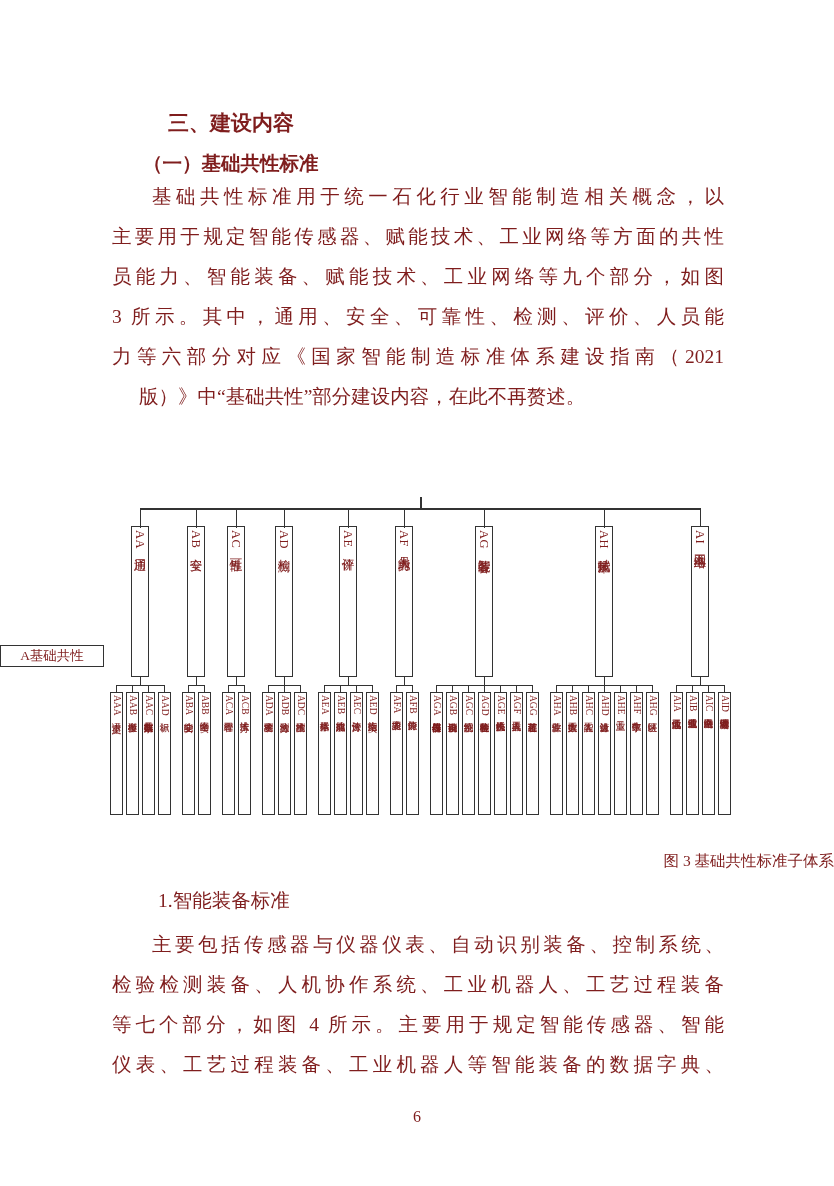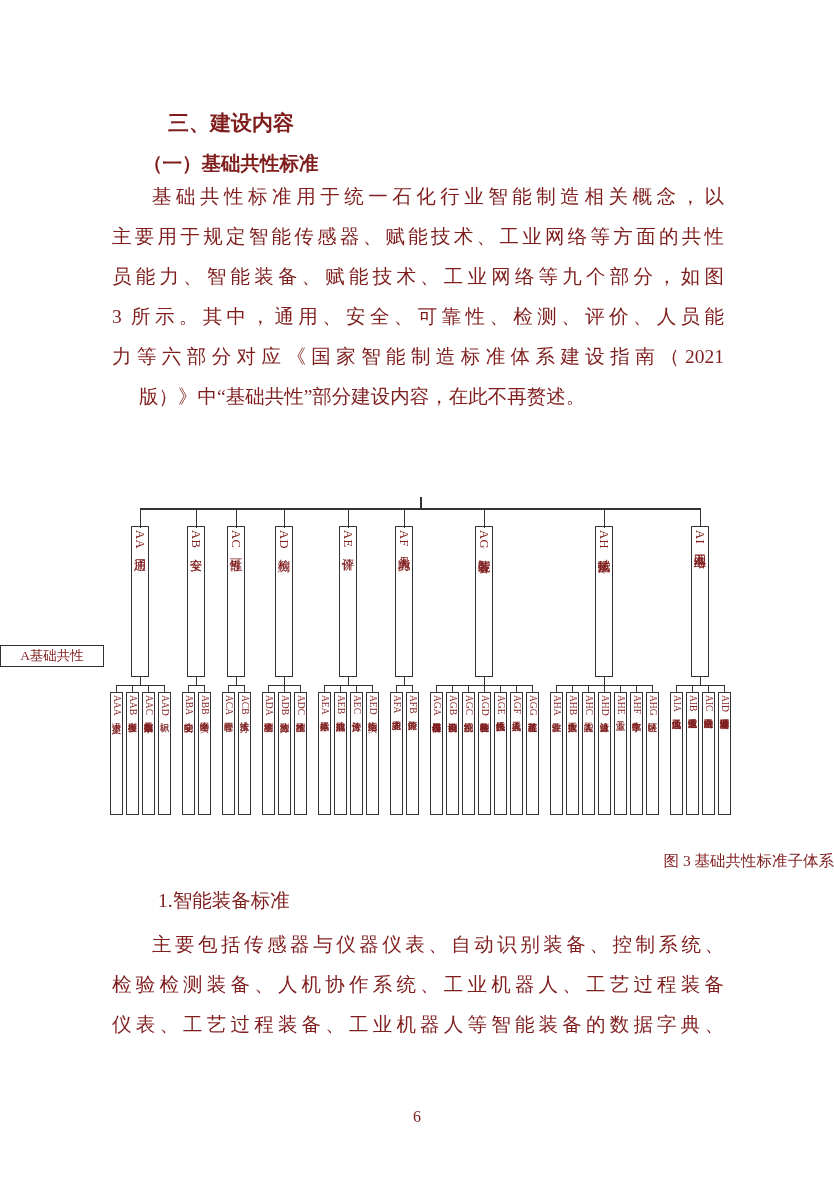--- a/index.html
+++ b/index.html
@@ -273,18 +273,19 @@
       </ul>
   </div>
 
   <div class="caption">图 3 基础共性标准子体系</div>
 
   <div class="h3">1.智能装备标准</div>
 
   <div class="para" id="para2">
       <div class="line indent">主要包括传感器与仪器仪表、自动识别装备、控制系统、</div>
       <div class="line">检验检测装备、人机协作系统、工业机器人、工艺过程装备</div>
+      <div class="line">等七个部分，如图 4 所示。主要用于规定智能传感器、智能</div>
       <div class="line">仪表、工艺过程装备、工业机器人等智能装备的数据字典、</div>
     </div>
 
   <div class="pagenum">6</div>
 
 </div>
 
 </body></html>

